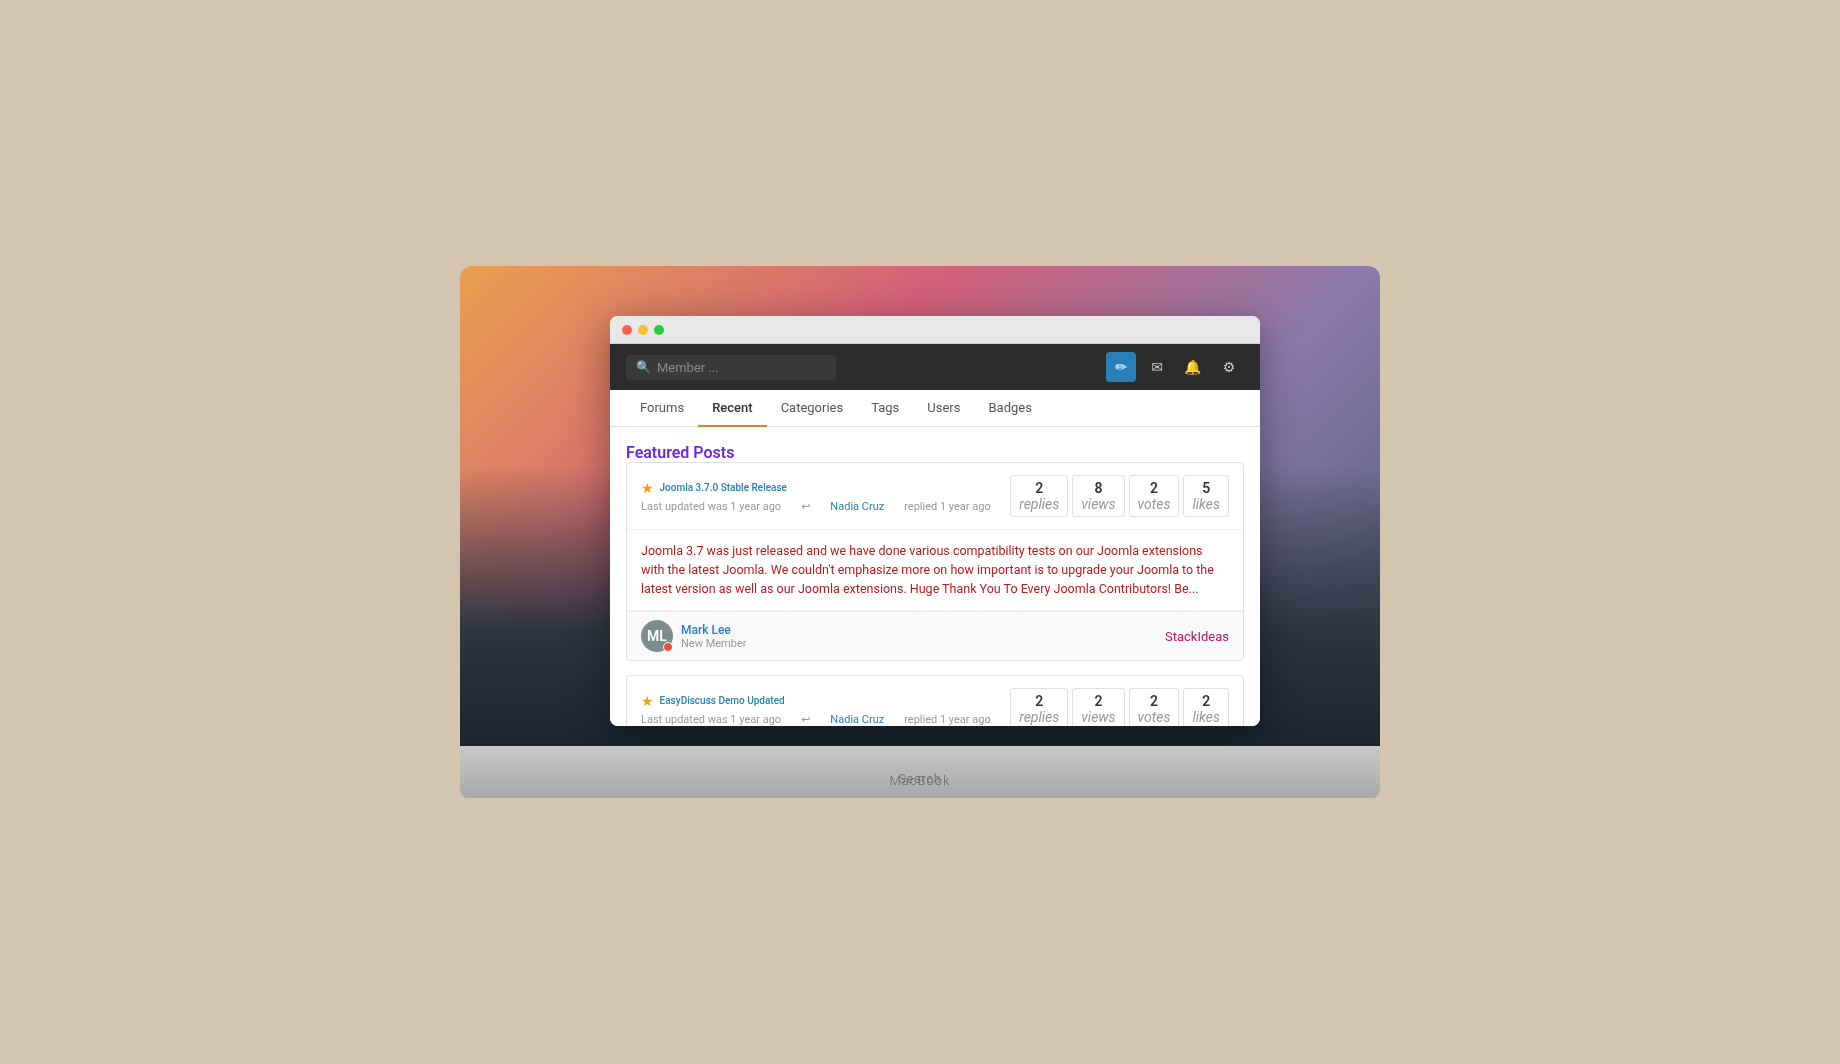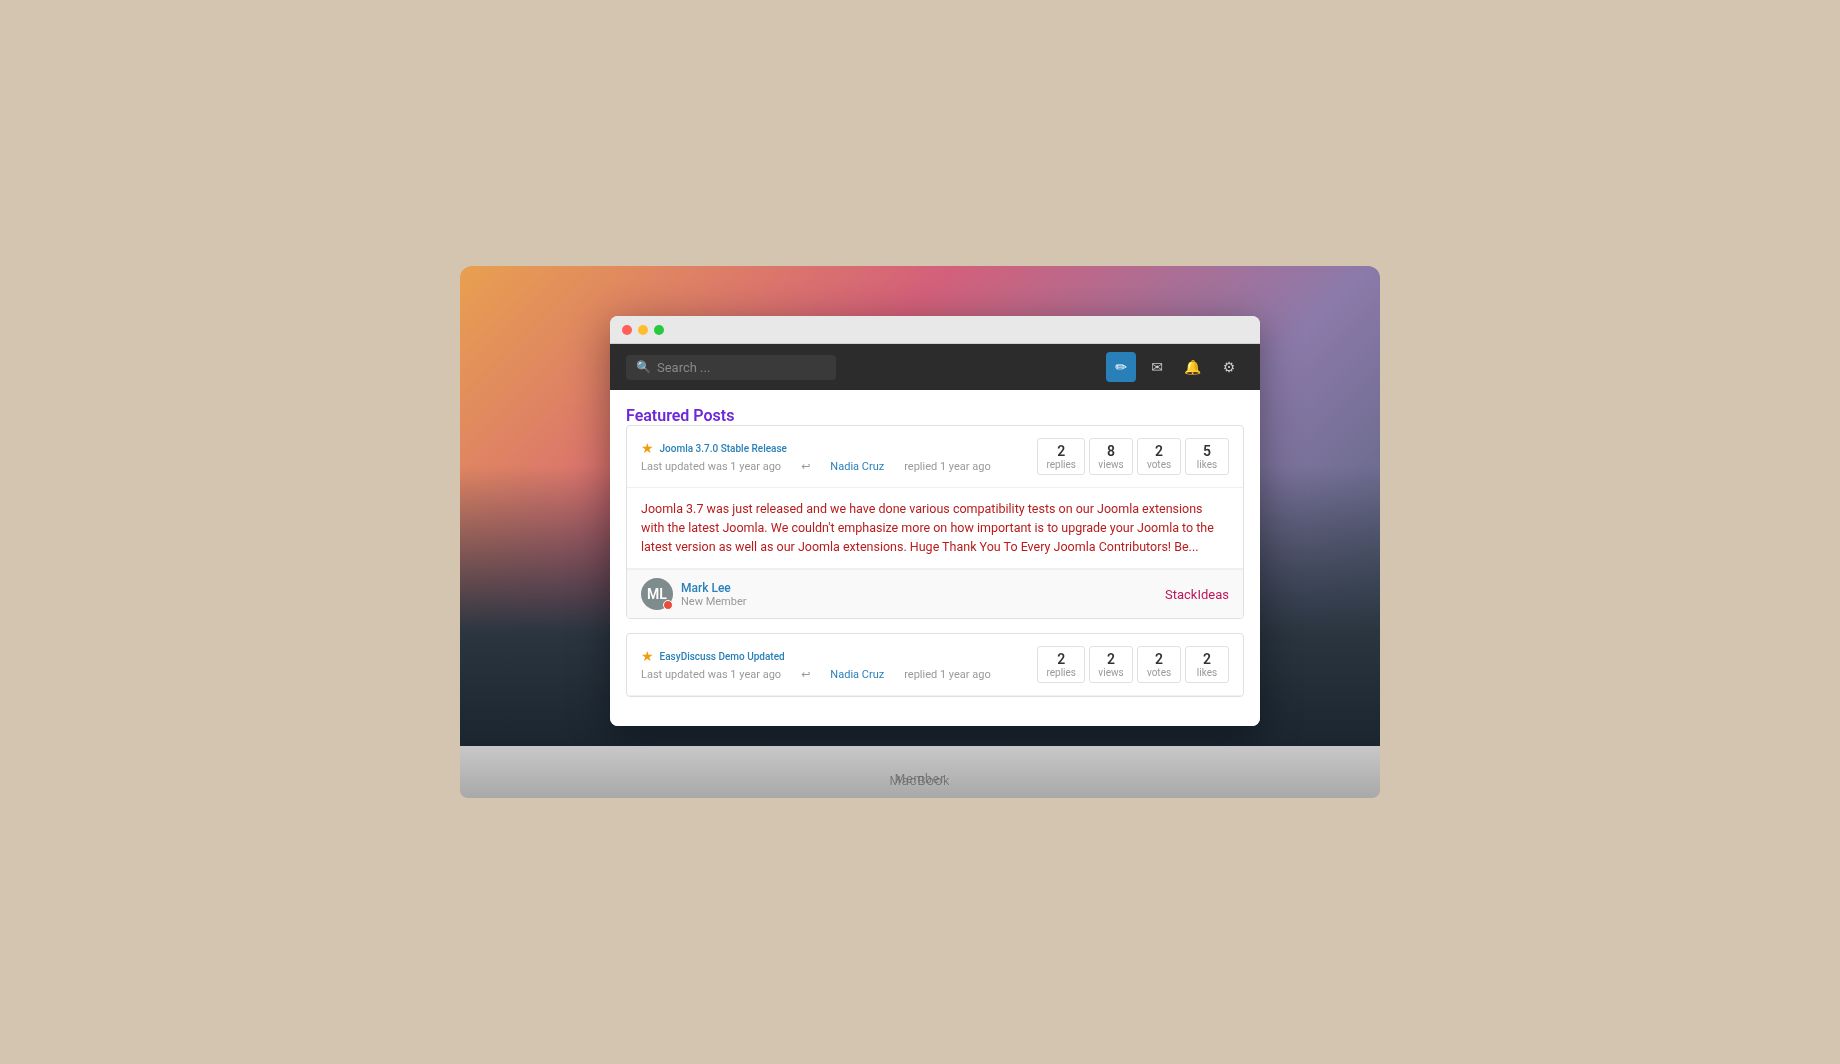--- a/index.html
+++ b/index.html
@@ -252,23 +252,24 @@
     }
 
     .stat-number {
       font-size: 14px;
       font-weight: 600;
       color: #333;
       display: block;
     }
 
     .stat-label {
-      font-size: 10px;
+      font-size: 14px;
       color: #999;
       display: block;
+      font-style: italic;
     }
 
     
     .post-body {
       padding: 12px 14px;
       font-size: 12.5px;
       color: #b91c1c;
       line-height: 1.5;
       border-bottom: 1px solid #f0f0f0;
     }
@@ -350,38 +351,46 @@
       <div class="traffic-light red"></div>
       <div class="traffic-light yellow"></div>
       <div class="traffic-light green"></div>
     </div>
 
     <div class="forum-content">
 
       <div class="top-navbar">
         <div class="search-bar">
           <span class="search-icon-svg">🔍</span>
-          <span class="search-input-fake">Search ...</span>
+          <span class="search-input-fake">Member ...</span>
         </div>
         <div class="nav-icons">
           <div class="nav-icon-btn active">
             <span>✏</span>
           </div>
           <div class="nav-icon-btn">
             <span>✉</span>
           </div>
           <div class="nav-icon-btn">
             <span>🔔</span>
           </div>
           <div class="nav-icon-btn">
             <span>⚙</span>
           </div>
         </div>
       </div>
 
+      <div class="secondary-nav">
+        <div class="nav-tab">Forums</div>
+        <div class="nav-tab active">Recent</div>
+        <div class="nav-tab">Categories</div>
+        <div class="nav-tab">Tags</div>
+        <div class="nav-tab">Users</div>
+        <div class="nav-tab">Badges</div>
+      </div>
 
       <div class="main-content">
         <div class="section-title">Featured Posts</div>
 
         <div class="post-card">
           <div class="post-header">
             <div class="post-title-row">
               <div class="post-title-link">
                 <span class="star-icon">★</span>
                 <span class="post-title">Joomla 3.7.0 Stable Release</span>
@@ -462,15 +471,15 @@
             </div>
           </div>
 
         </div>
 
       </div>
     </div>
   </div>
 
   <div class="laptop-body">
-    <span style="position:absolute;bottom:12px;left:50%;transform:translateX(-50%);font-size:12px;color:#777;letter-spacing:1px;">Member</span>
+    <span style="position:absolute;bottom:12px;left:50%;transform:translateX(-50%);font-size:12px;color:#777;letter-spacing:1px;">Search</span>
   </div>
 </div>
 
 </body></html>

